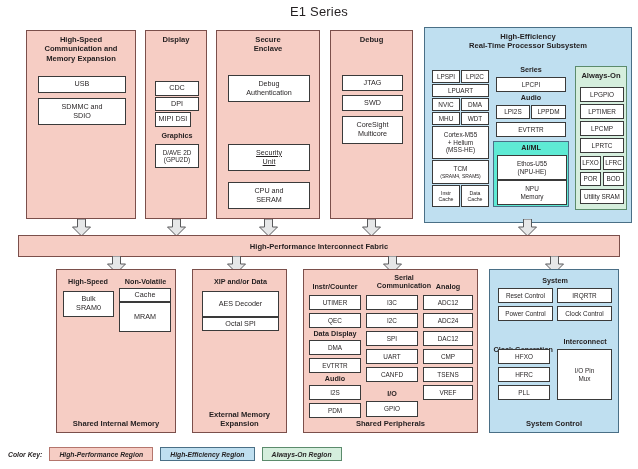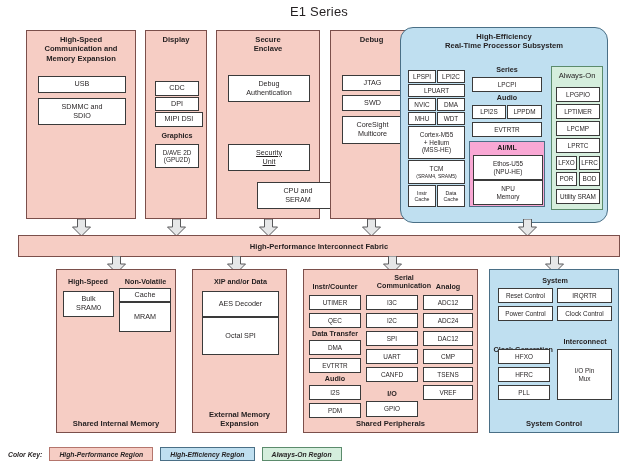--- a/index.html
+++ b/index.html
@@ -82,41 +82,41 @@
     text-align: center;
     font-weight: bold;
     font-size: 7.2px;
     line-height: 8.4px;
     color: #231f20;
   }
 
   
   .subgroup {
     position: absolute;
-    background: #f9a8d4;
+    background: #5eead4;
     border: 1.15px solid #4a6f86;
     box-sizing: border-box;
   }
   .subgroup-title {
     text-align: center;
     font-weight: bold;
     font-size: 7.2px;
     line-height: 9px;
     padding-top: 1px;
     color: #231f20;
   }
   .aon {
     position: absolute;
     background: #d5eedd;
     border: 1.3px solid #5b8b6c;
     box-sizing: border-box;
   }
   .aon-title {
     text-align: center;
-    font-weight: normal;
+    font-weight: bold;
     font-size: 7.6px;
     line-height: 10px;
     padding-top: 4px;
     color: #231f20;
   }
 
   
   #fabric {
     position: absolute;
     border: 1.3px solid #7b4f4b;
@@ -177,46 +177,46 @@
 Memory Expansion</div>
   <div class="blk" style="left:11px; top:67px; width:88px; height:27px;">SDMMC and
 SDIO</div>
   <div class="blk" style="left:11px; top:45px; width:88px; height:17px;">USB</div>
 </div>
 
 <div class="panel" style="left:145px; top:30px; width:62px; height:189px;">
   <div class="panel-title">Display</div>
   <div class="blk" style="left:9px; top:50px; width:44px; height:15px;">CDC</div>
   <div class="blk" style="left:9px; top:66px; width:44px; height:14px;">DPI</div>
-  <div class="blk" style="left:9px; top:81px; width:48px; height:15px;">MIPI DSI</div>
+  <div class="blk" style="left:9px; top:81px; width:36px; height:15px;">MIPI DSI</div>
   <div class="grouplbl" style="left:0; top:101px; width:62px;">Graphics</div>
   <div class="blk sm" style="left:9px; top:113px; width:44px; height:24px;">D/AVE 2D
 (GPU2D)</div>
 </div>
 
 <div class="panel" style="left:216px; top:30px; width:104px; height:189px;">
   <div class="panel-title" style="white-space:pre-line;">Secure
 Enclave</div>
   <div class="blk" style="left:11px; top:44px; width:82px; height:27px;">Debug
 Authentication</div>
   <div class="blk" style="left:11px; top:113px; width:82px; height:27px;text-decoration:underline;">Security
 Unit</div>
-  <div class="blk" style="left:11px; top:151px; width:82px; height:27px;margin-left:29px;">CPU and
+  <div class="blk" style="left:11px; top:151px; width:82px; height:27px;">CPU and
 SERAM</div>
 </div>
 
 <div class="panel" style="left:330px; top:30px; width:83px; height:189px;">
   <div class="panel-title">Debug</div>
   <div class="blk" style="left:11px; top:44px; width:61px; height:16px;">JTAG</div>
   <div class="blk" style="left:11px; top:64px; width:61px; height:16px;">SWD</div>
   <div class="blk" style="left:11px; top:85px; width:61px; height:28px;">CoreSight
 Multicore</div>
 </div>
 
-<div class="panel eff" style="left:400px; top:27px; width:208px; height:196px;border-radius:13px;">
+<div class="panel eff" style="left:424px; top:27px; width:208px; height:196px;">
   <div class="panel-title" style="white-space:pre-line;">High-Efficiency
 Real-Time Processor Subsystem</div>
 
   <div class="blk sm" style="left:7px; top:42px; width:28px; height:13px;">LPSPI</div>
   <div class="blk sm" style="left:36px; top:42px; width:28px; height:13px;">LPI2C</div>
   <div class="blk sm" style="left:7px; top:56px; width:57px; height:13px;">LPUART</div>
   <div class="blk sm" style="left:7px; top:70px; width:28px; height:13px;">NVIC</div>
   <div class="blk sm" style="left:36px; top:70px; width:28px; height:13px;">DMA</div>
   <div class="blk sm" style="left:7px; top:84px; width:28px; height:13px;">MHU</div>
   <div class="blk sm" style="left:36px; top:84px; width:28px; height:13px;">WDT</div>
@@ -318,31 +318,31 @@
   <div class="blk" style="left:6px; top:21px; width:51px; height:26px;">Bulk
 SRAM0</div>
   <div class="blk" style="left:62px; top:18px; width:52px; height:14px;">Cache</div>
   <div class="blk" style="left:62px; top:32px; width:52px; height:30px;">MRAM</div>
   <div class="panel-footer">Shared Internal Memory</div>
 </div>
 
 <div class="panel" style="left:192px; top:269px; width:95px; height:164px;">
   <div class="grouplbl" style="left:0; top:8px; width:95px;">XIP and/or Data</div>
   <div class="blk" style="left:9px; top:21px; width:77px; height:26px;">AES Decoder</div>
-  <div class="blk" style="left:9px; top:47px; width:77px; height:38px;">Octal SPI</div>
+  <div class="blk" style="left:9px; top:47px; width:77px; height:14px;">Octal SPI</div>
   <div class="panel-footer" style="white-space:pre-line;">External Memory
 Expansion</div>
 </div>
 
 <div class="panel" style="left:303px; top:269px; width:175px; height:164px;">
 
   <div class="grouplbl" style="left:3px; top:13px; width:56px;">Instr/Counter</div>
   <div class="blk sm" style="left:5px; top:25px; width:52px; height:15px;">UTIMER</div>
   <div class="blk sm" style="left:5px; top:43px; width:52px; height:15px;">QEC</div>
-  <div class="grouplbl" style="left:3px; top:60px; width:56px;">Data Transfer</div>
+  <div class="grouplbl" style="left:3px; top:60px; width:56px;">Data Display</div>
   <div class="blk sm" style="left:5px; top:70px; width:52px; height:15px;">DMA</div>
   <div class="blk sm" style="left:5px; top:88px; width:52px; height:15px;">EVTRTR</div>
   <div class="grouplbl" style="left:3px; top:105px; width:56px;">Audio</div>
   <div class="blk sm" style="left:5px; top:115px; width:52px; height:15px;">I2S</div>
   <div class="blk sm" style="left:5px; top:133px; width:52px; height:15px;">PDM</div>
 
   <div class="grouplbl" style="left:72px; top:4px; width:56px; white-space:pre-line;">Serial
 Communication</div>
   <div class="blk sm" style="left:62px; top:25px; width:52px; height:15px;">I3C</div>
   <div class="blk sm" style="left:62px; top:43px; width:52px; height:15px;">I2C</div>

